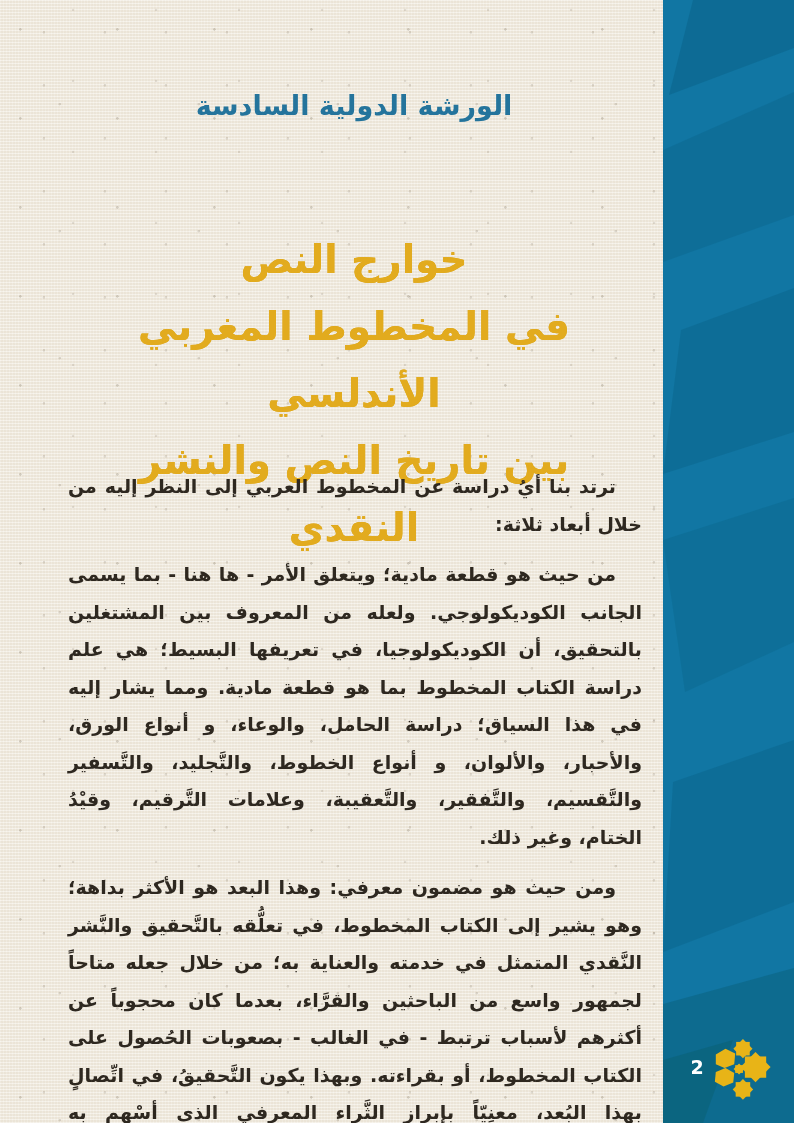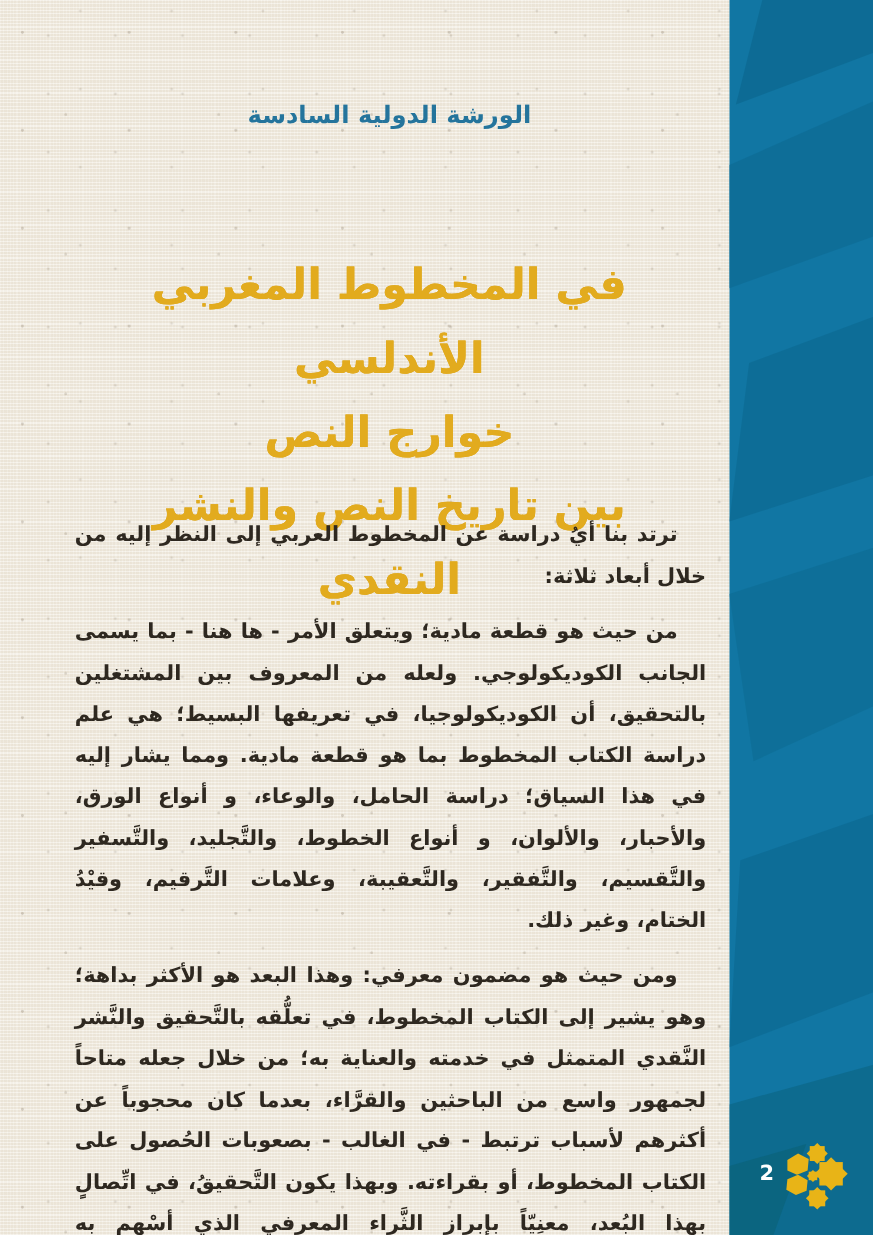--- a/index.html
+++ b/index.html
@@ -31,21 +31,21 @@
     width: 131px; height: 1123px;
   }
   .band svg { display: block; width: 100%; height: 100%; }
   
   .doc-header {
     position: absolute;
     top: 86px; left: 68px; width: 572px;
     text-align: center;
     direction: rtl;
     color: #24749c;
-    font-size: 22px;
+    font-size: 27px;
     font-weight: bold;
     line-height: 40px;
     letter-spacing: 0;
   }
   
   .doc-title {
     position: absolute;
     top: 226px; left: 68px; width: 572px;
     text-align: center;
     direction: rtl;
@@ -102,22 +102,22 @@
     <path d="M0,1004 L131,968 L131,1123 L0,1123 Z" fill="#0b6380" opacity="0.55"></path>
     <path d="M0,1060 L70,1040 L40,1123 L0,1123 Z" fill="#0a5f72" opacity="0.5"></path>
   </svg>
 </div>
 
 <div class="doc-header">
   <div>الورشة الدولية السادسة</div>
 </div>
 
 <div class="doc-title">
+  <div>خوارج النص</div>
   <div>في المخطوط المغربي الأندلسي</div>
-  <div>خوارج النص</div>
   <div>بين تاريخ النص والنشر النقدي</div>
 </div>
 
 <div class="doc-body">
   <p>ترتد بنا أيُ دراسة عن المخطوط العربي إلى النظر إليه من خلال أبعاد ثلاثة:</p>
   <p>من حيث هو قطعة مادية؛ ويتعلق الأمر - ها هنا - بما يسمى الجانب الكوديكولوجي. ولعله من المعروف بين المشتغلين بالتحقيق، أن الكوديكولوجيا، في تعريفها البسيط؛ هي علم دراسة الكتاب المخطوط بما هو قطعة مادية. ومما يشار إليه في هذا السياق؛ دراسة الحامل، والوعاء، و أنواع الورق، والأحبار، والألوان، و أنواع الخطوط، والتَّجليد، والتَّسفير والتَّقسيم، والتَّفقير، والتَّعقيبة، وعلامات التَّرقيم، وقيْدُ الختام، وغير ذلك.</p>
   <p>ومن حيث هو مضمون معرفي: وهذا البعد هو الأكثر بداهة؛ وهو يشير إلى الكتاب المخطوط، في تعلُّقه بالتَّحقيق والنَّشر النَّقدي المتمثل في خدمته والعناية به؛ من خلال جعله متاحاً لجمهور واسع من الباحثين والقرَّاء، بعدما كان محجوباً عن أكثرهم لأسباب ترتبط - في الغالب - بصعوبات الحُصول على الكتاب المخطوط، أو بقراءته. وبهذا يكون التَّحقيقُ، في اتِّصالٍ بهذا البُعد، معنِيّاً بإبراز الثَّراء المعرفي الذي أسْهم به السَّابقون من العلماء</p>
 </div>
 
 <div class="page-number">2</div>

